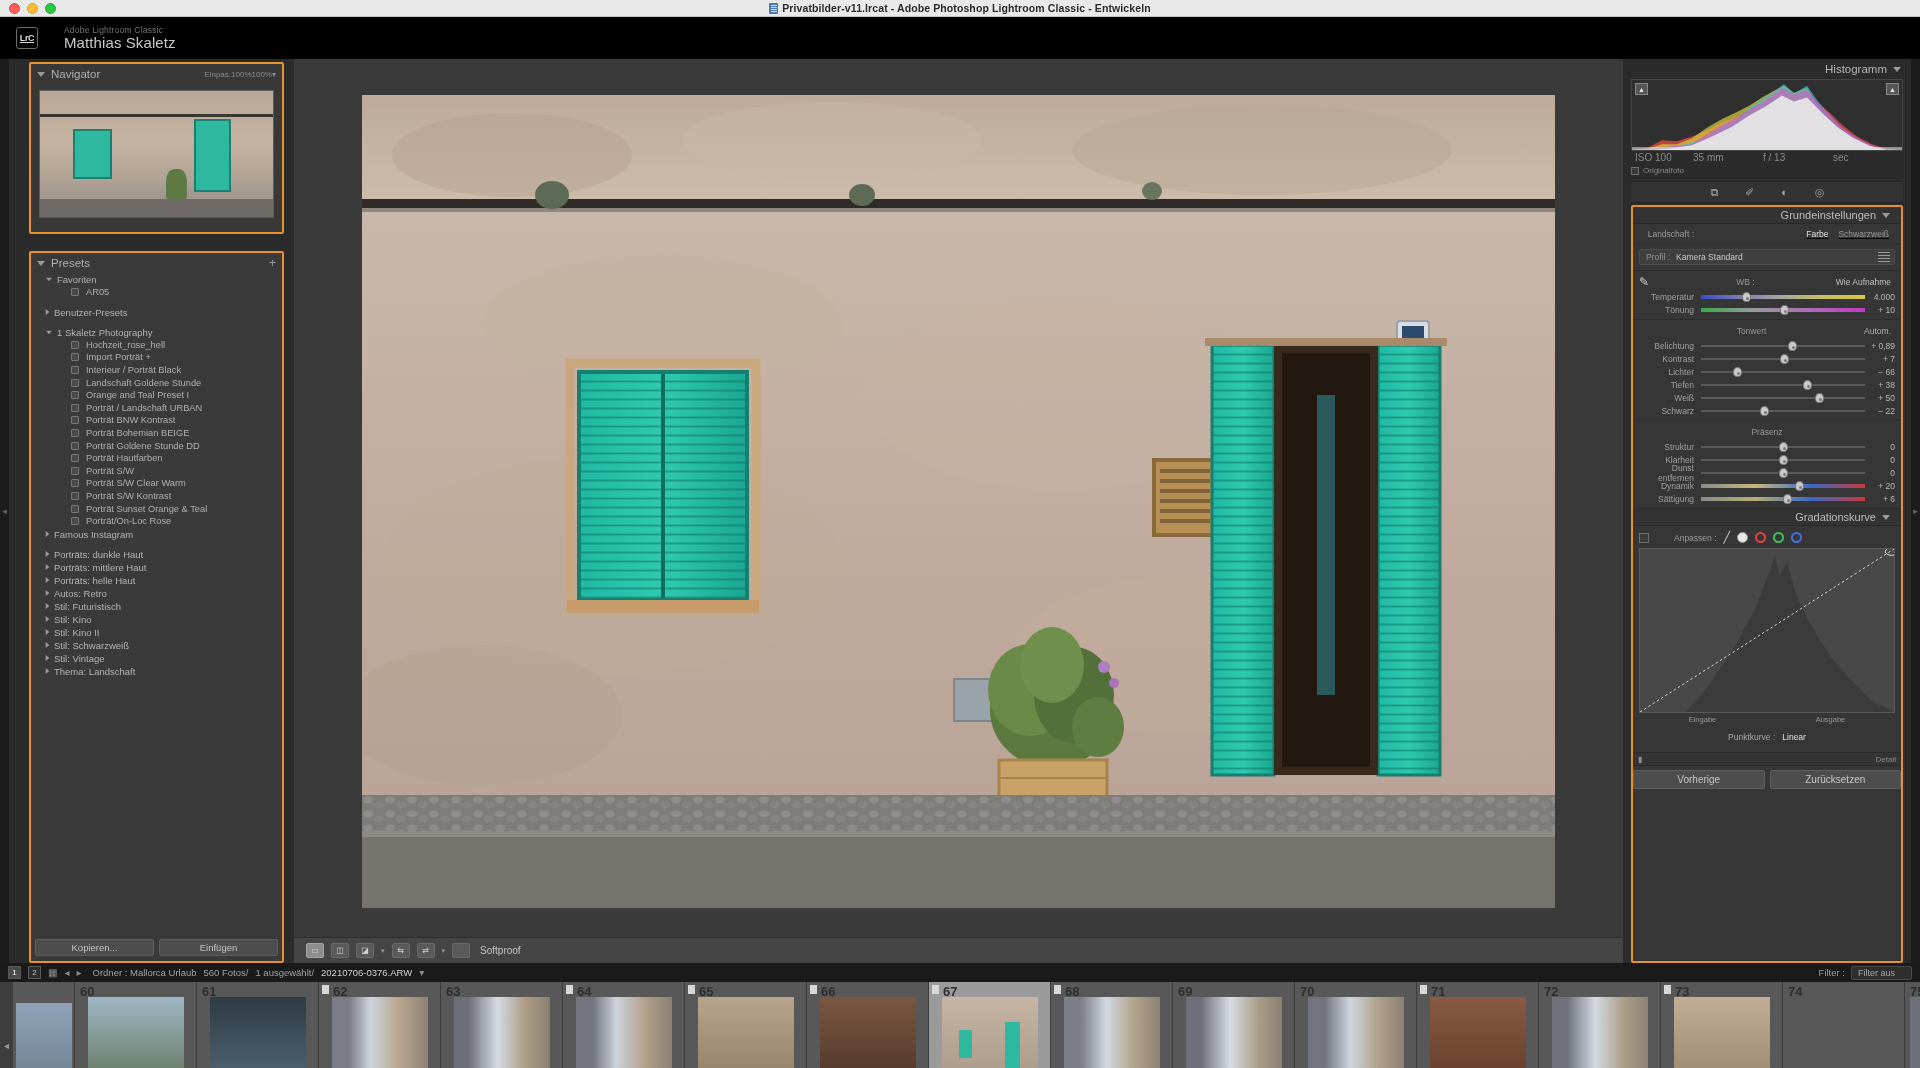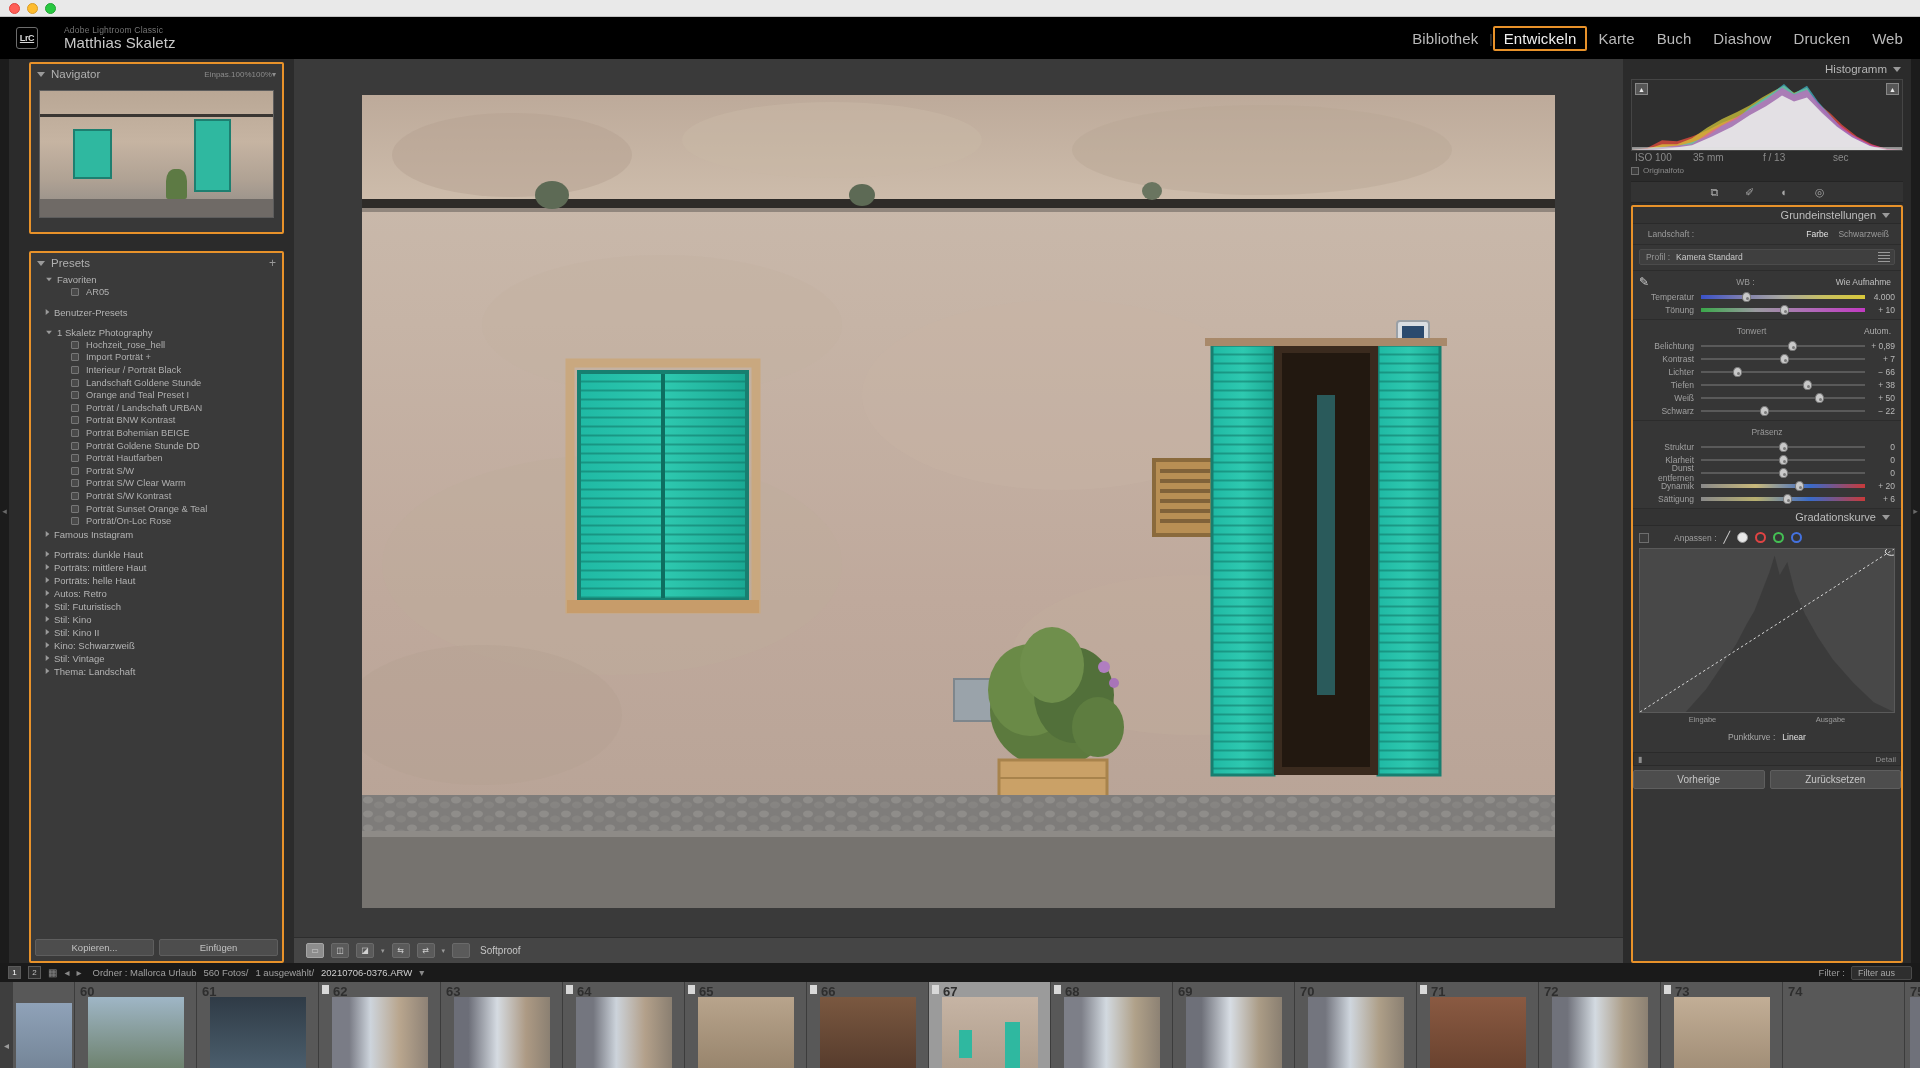--- a/index.html
+++ b/index.html
@@ -140,21 +140,21 @@
   .strack.grad-tint{height:4px;top:3.5px;background:linear-gradient(90deg,#3aa84a,#9a9aa0,#b06ab8,#c23ac2);}
   .strack.grad-vib{height:4px;top:3.5px;background:linear-gradient(90deg,#8a8a8a,#c8b87a,#3a6ac9,#c93a3a);}
   .strack.grad-sat{height:4px;top:3.5px;background:linear-gradient(90deg,#8a8a8a,#b8b070,#3a6ac9,#c93a3a);}
   .knob { position:absolute; top:1px; width:9px; height:10px; margin-left:-4.5px;
     background:#c9c9c9; border:1px solid #7a7a7a; border-radius:50% 50% 45% 45%; }
   .knob:after{content:"";position:absolute;left:3px;top:4px;width:3px;height:3px;
     border-radius:50%;background:#7a7a7a;}
 
   .twocol { display:flex; align-items:center; height:15px; font-size:8.5px; }
   .twocol .lab{width:62px;text-align:right;padding-right:7px;color:#9a9a9a;}
-  .tgl { flex:1; display:flex; justify-content:flex-end; gap:10px; padding-right:6px;}
+  .tgl { flex:1; display:flex; justify-content:flex-end; gap:10px; padding-right:6px;text-decoration:underline;}
   .tgl span{color:#9a9a9a;}
   .tgl span.on{color:#e2e2e2;}
   .presetrow { display:flex; align-items:center; height:16px; font-size:8.5px;
     background:#3f3f3f; border:1px solid #4b4b4b; border-radius:2px; margin:2px 0;}
   .presetrow .lab{width:36px;text-align:right;padding-right:6px;color:#969696;}
   .presetrow .pv{color:#cacaca;flex:1;}
   .grid4{width:12px;height:10px;margin-right:4px;
     background:repeating-linear-gradient(#9a9a9a 0 1px,transparent 1px 3px);}
   .wbrow{display:flex;align-items:center;height:17px;font-size:8.5px;}
   .eyedrop{width:16px;height:15px;color:#d2d2d2;font-size:12px;display:flex;align-items:center;}
@@ -207,37 +207,30 @@
 </style>
 </head>
 <body>
 
 <div class="macbar">
   <div class="traffic">
     <div class="dot red"></div>
     <div class="dot yel"></div>
     <div class="dot grn"></div>
   </div>
+  <div class="mactitle">
+    <span class="ficon"></span><span>Privatbilder-v11.lrcat - Adobe Photoshop Lightroom Classic - Entwickeln</span>
+  </div>
 </div>
 
 <div class="idbar">
   <div class="lrlogo">LrC</div>
   <div class="idtext">
     <div class="sub">Adobe Lightroom Classic</div>
     <div class="name">Matthias Skaletz</div>
-  </div>
-  <div class="modules">
-    <div class="module">Bibliothek</div>
-    <span class="msep">|</span>
-    <div class="module active hl">Entwickeln</div>
-    <div class="module">Karte</div>
-    <div class="module">Buch</div>
-    <div class="module">Diashow</div>
-    <div class="module">Drucken</div>
-    <div class="module">Web</div>
   </div>
 </div>
 
 <div class="mainrow">
 
   <div class="lhandle">◂</div>
   <div class="leftcol">
     <div class="lpanel">
 
       <div class="navbox">
@@ -381,21 +374,21 @@
           <div class="pgroup">
             <span class="tri right"></span>
             <span>Stil: Kino</span>
             </div>
           <div class="pgroup">
             <span class="tri right"></span>
             <span>Stil: Kino II</span>
             </div>
           <div class="pgroup">
             <span class="tri right"></span>
-            <span>Kino: Schwarzweiß</span>
+            <span>Stil: Schwarzweiß</span>
             </div>
           <div class="pgroup">
             <span class="tri right"></span>
             <span>Stil: Vintage</span>
             </div>
           <div class="pgroup">
             <span class="tri right"></span>
             <span>Thema: Landschaft</span>
             </div>
         </div>

